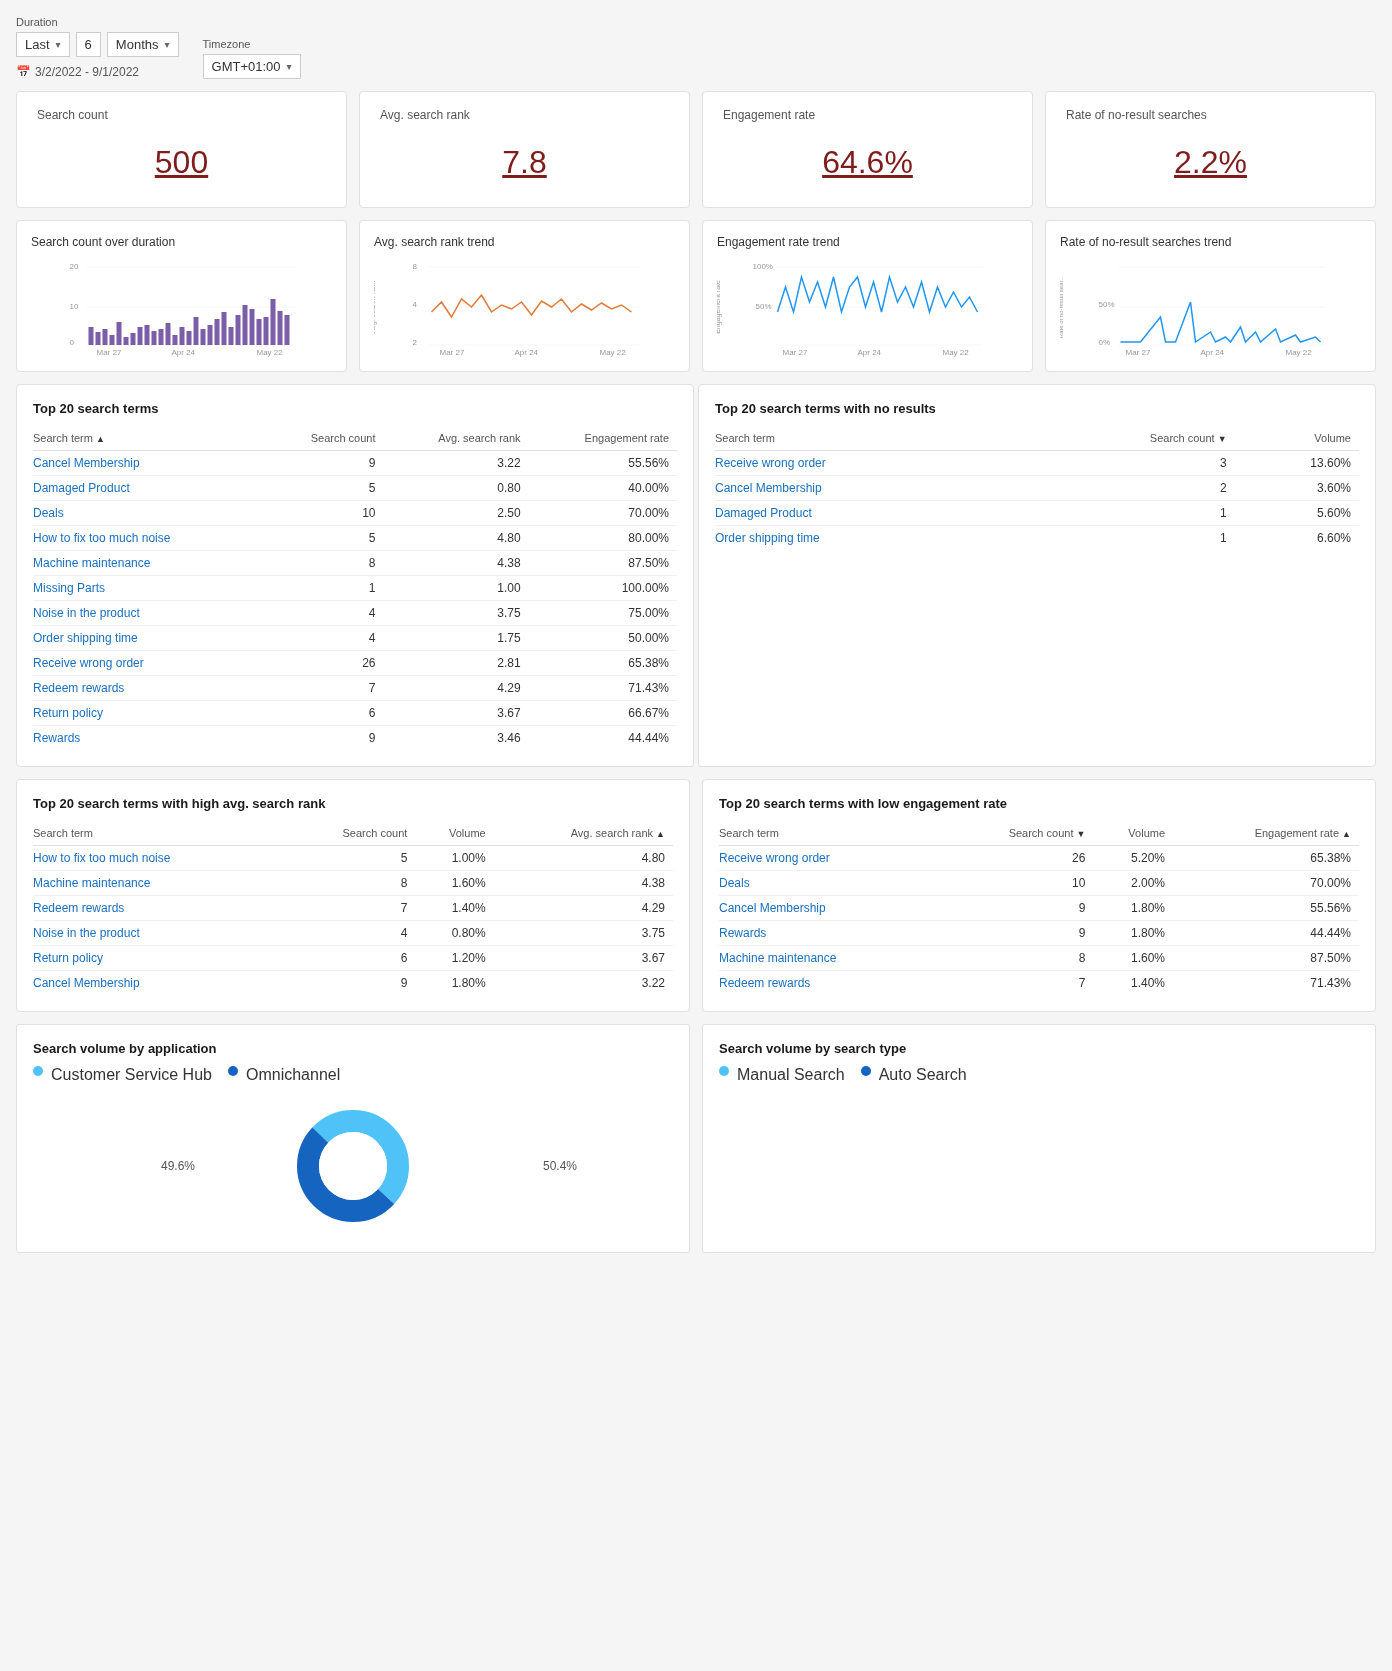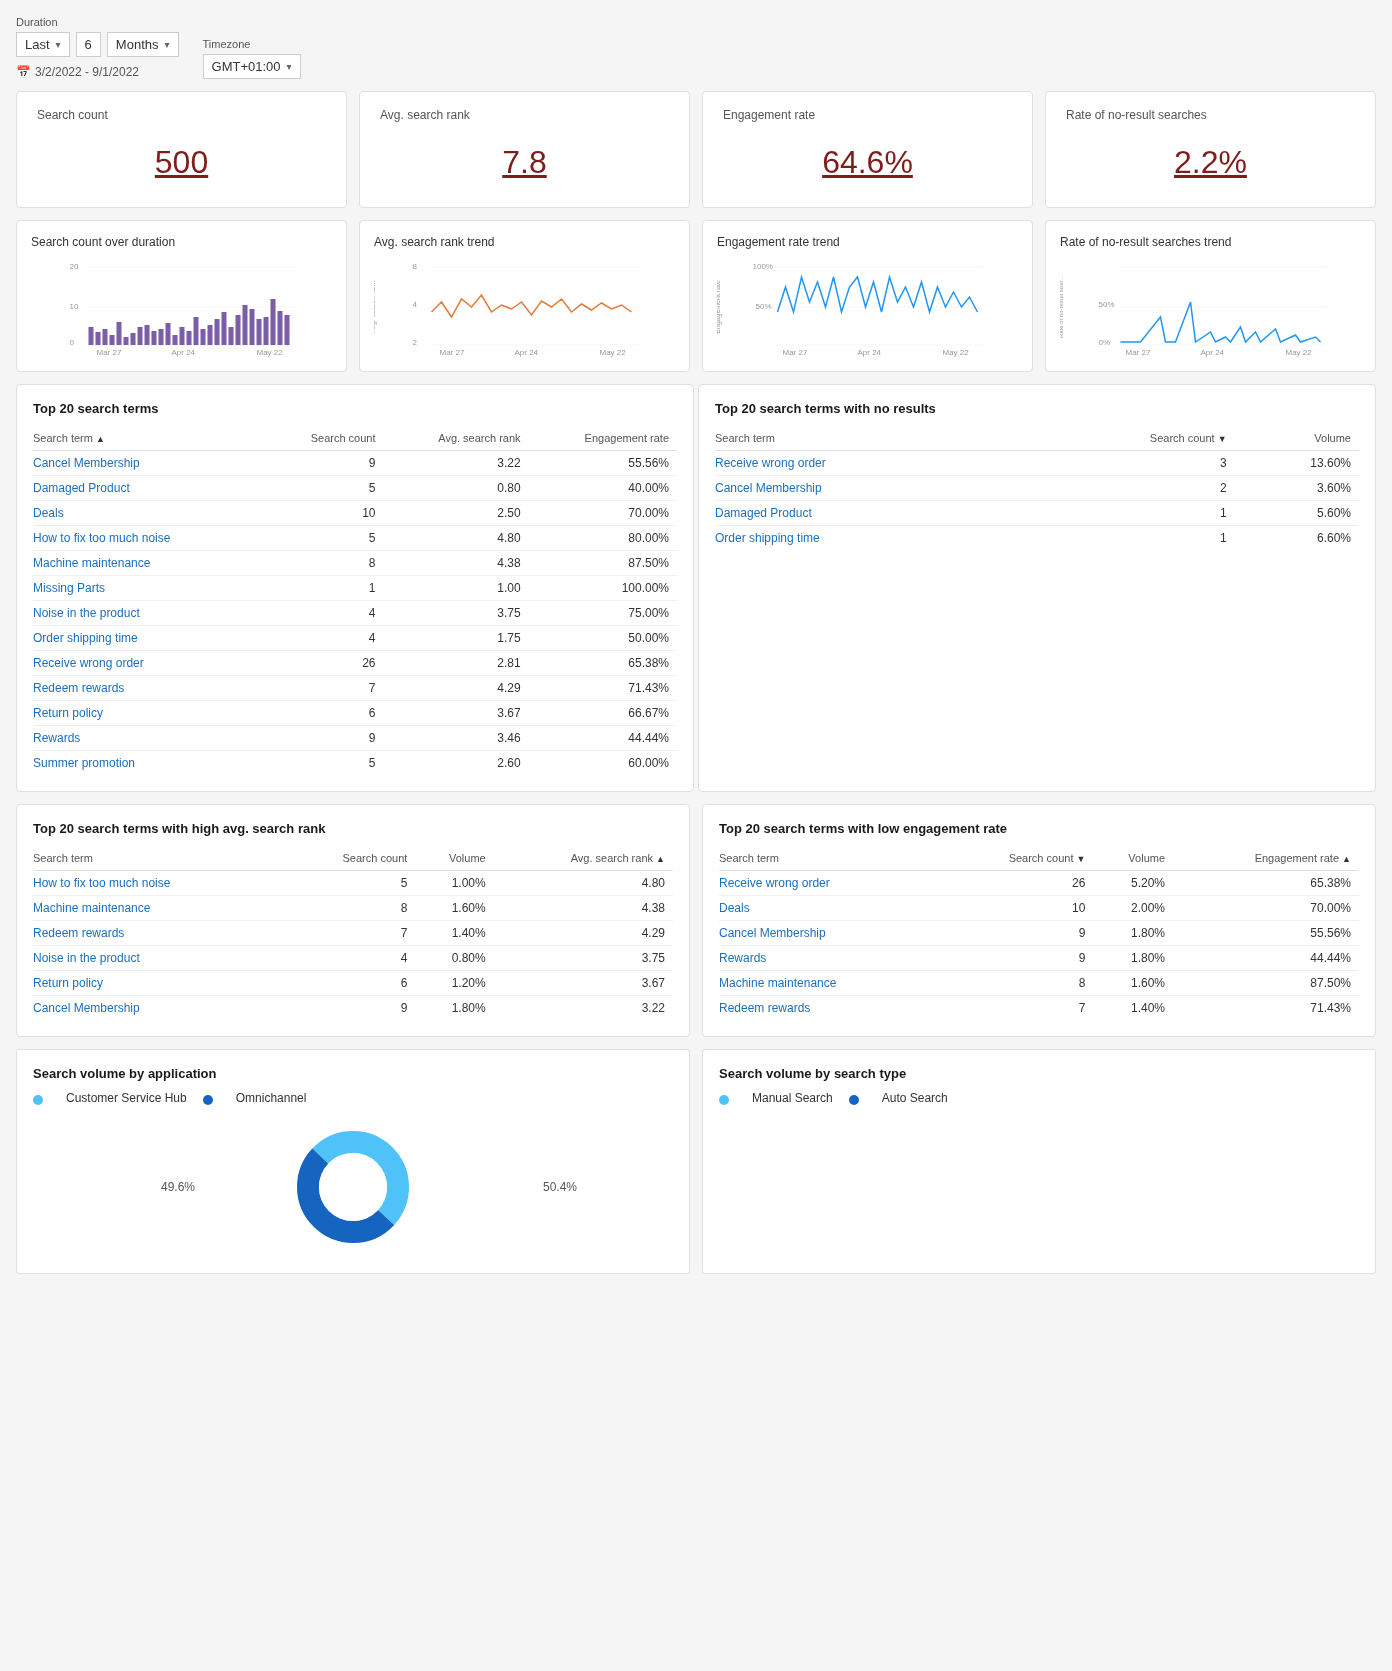--- a/index.html
+++ b/index.html
@@ -37,21 +37,21 @@
     td { font-size: 12px; padding: 5px 8px 5px 0; border-bottom: 1px solid #f0f0f0; color: #1a6fbf; }
     td.num { color: #333; text-align: right; }
     td.link { color: #1a6fbf; }
     tr:last-child td { border-bottom: none; }
     
     
     .donut-row { display: grid; grid-template-columns: 1fr 1fr; gap: 12px; margin-bottom: 12px; }
     .donut-card { background: #fff; border: 1px solid #e0e0e0; border-radius: 3px; padding: 16px; }
     .donut-title { font-size: 13px; font-weight: 600; color: #1a1a1a; margin-bottom: 10px; }
     .legend { display: flex; gap: 16px; margin-bottom: 12px; }
-    .legend-item { display: flex; align-items: flex-end; gap: 23px; font-size: 12px; }
+    .legend-item { display: flex; align-items: flex-start; gap: 8px; font-size: 16px; }
     .legend-dot { width: 10px; height: 10px; border-radius: 50%; }
     .donut-container { display: flex; justify-content: center; align-items: center; position: relative; height: 140px; }
     .donut-label-left { position: absolute; left: 20%; font-size: 12px; color: #555; }
     .donut-label-right { position: absolute; right: 15%; font-size: 12px; color: #555; }
     
     
     svg { overflow: visible; }
     
     .scrollable-table { overflow-x: auto; }
     .scrollable-table table { min-width: 400px; }
@@ -300,26 +300,20 @@
       <td class="num">6</td>
       <td class="num">3.67</td>
       <td class="num">66.67%</td>
     </tr>
             <tr>
       <td class="link">Rewards</td>
       <td class="num">9</td>
       <td class="num">3.46</td>
       <td class="num">44.44%</td>
     </tr>
-            <tr>
-      <td class="link">Summer promotion</td>
-      <td class="num">5</td>
-      <td class="num">2.60</td>
-      <td class="num">60.00%</td>
-    </tr>
           </tbody>
       </table>
     </div>
 
     <div class="table-card">
       <div class="table-title">Top 20 search terms with no results</div>
       <table>
         <thead>
           <tr>
             <th>Search term</th>

